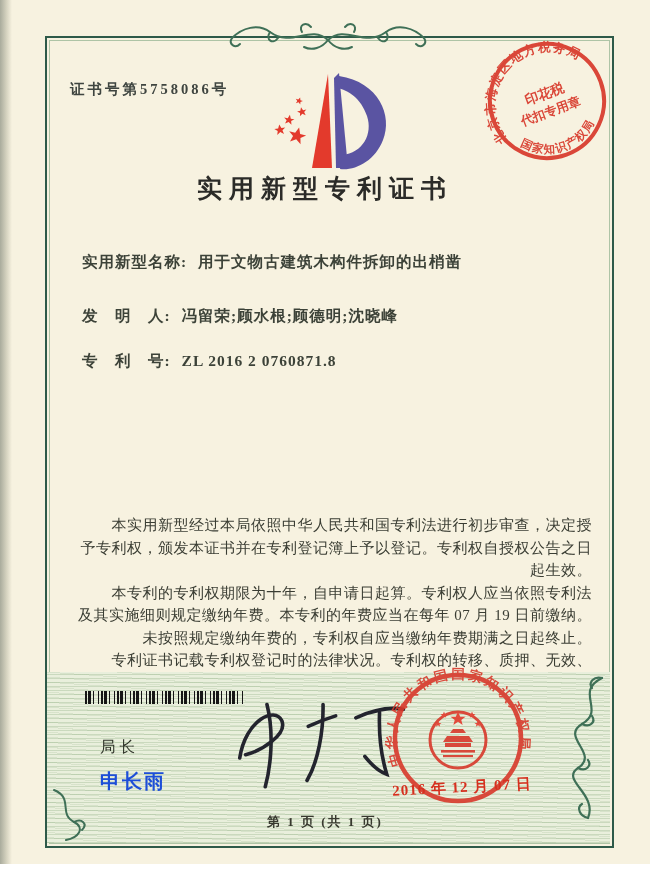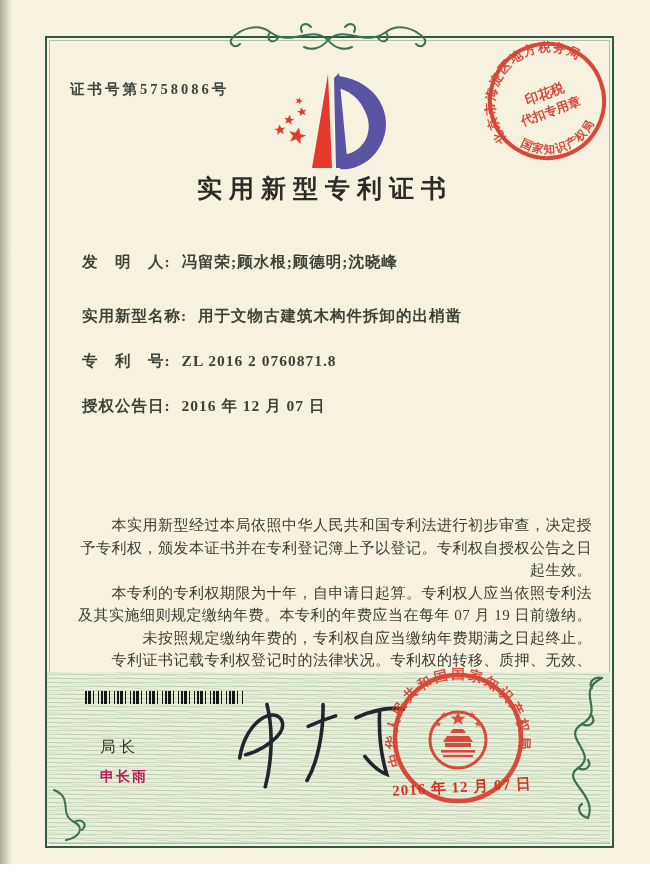--- a/index.html
+++ b/index.html
@@ -29,22 +29,22 @@
     background-color:#e9efdc;
     background-image:
       repeating-linear-gradient(0deg, rgba(122,160,110,.28) 0 1px, transparent 1px 4px),
       repeating-linear-gradient(4deg, rgba(122,160,110,.16) 0 1px, transparent 1px 5px);}
   .barcode{position:absolute;left:85px;top:691px;width:160px;height:13px;
     background:repeating-linear-gradient(90deg,#161616 0 2px,transparent 2px 3px,
       #161616 3px 6px,transparent 6px 8px,#161616 8px 9px,transparent 9px 13px,
       #161616 13px 14px,transparent 14px 16px);}
   .director-title{position:absolute;left:100px;top:737px;font-size:15.5px;font-weight:400;
     color:#2e3328;letter-spacing:4px;}
-  .director-name{position:absolute;left:100px;top:768px;font-size:14px;font-weight:700;
-    color:#be185d;letter-spacing:2px;}
+  .director-name{position:absolute;left:100px;top:768px;font-size:20px;font-weight:700;
+    color:#1d4ed8;letter-spacing:2px;}
   .signature{position:absolute;left:225px;top:692px;}
   .seal{position:absolute;left:383px;top:663px;}
   .seal-date{position:absolute;left:382px;top:778px;width:160px;text-align:center;
     font-size:15px;font-weight:700;color:#d6301f;letter-spacing:1px;
     transform:rotate(-3deg);}
   .tax-stamp{position:absolute;left:477px;top:31px;transform:rotate(-20deg);opacity:.92;}
   .logo{position:absolute;left:268px;top:68px;}
   .footer{position:absolute;left:0;top:813px;width:650px;text-align:center;
     font-size:13px;color:#38392f;letter-spacing:2px;font-weight:600;}
   .ornament-top{position:absolute;left:218px;top:18px;}
@@ -105,34 +105,30 @@
     <use href="#st" transform="translate(34,44) scale(0.95) rotate(-12)"></use>
     <use href="#st" transform="translate(21,52) scale(1.05) rotate(10)"></use>
     <use href="#st" transform="translate(12,62) scale(1.1) rotate(-8)"></use>
     <use href="#st" transform="translate(29,68) scale(1.75) rotate(14)"></use>
   </svg>
 
   <div class="title">实用新型专利证书</div>
 
   <div class="fields">
     <div class="field-row">
+      <span class="lbl">实用新型名称:</span>
+      <span class="val">用于文物古建筑木构件拆卸的出梢凿</span>
+    </div>
+    <div class="field-row">
       <span class="lbl">发　明　人:</span>
       <span class="val">冯留荣;顾水根;顾德明;沈晓峰</span>
     </div>
     <div class="field-row">
-      <span class="lbl">实用新型名称:</span>
-      <span class="val">用于文物古建筑木构件拆卸的出梢凿</span>
-    </div>
-    <div class="field-row">
       <span class="lbl">专　利　号:</span>
       <span class="val">ZL 2016 2 0760871.8</span>
-    </div>
-    <div class="field-row">
-      <span class="lbl">授权公告日:</span>
-      <span class="val">2016 年 12 月 07 日</span>
     </div>
   </div>
 
   <div class="paras">
     <p>本实用新型经过本局依照中华人民共和国专利法进行初步审查，决定授予专利权，颁发本证书并在专利登记簿上予以登记。专利权自授权公告之日起生效。</p>
     <p>本专利的专利权期限为十年，自申请日起算。专利权人应当依照专利法及其实施细则规定缴纳年费。本专利的年费应当在每年 07 月 19 日前缴纳。未按照规定缴纳年费的，专利权自应当缴纳年费期满之日起终止。</p>
     <p>专利证书记载专利权登记时的法律状况。专利权的转移、质押、无效、终止、恢复和专利权人的姓名或名称、国籍、地址变更等事项记载在专利登记簿上。</p>
   </div>
 
   <div class="guilloche"></div>
@@ -191,13 +187,14 @@
     </g>
   </svg>
 
   <svg class="ornament-bl" width="48" height="56" viewBox="0 0 48 56">
     <g fill="none" stroke="#3f7057" stroke-width="2" stroke-linecap="round">
       <path d="M6,4 C26,12 10,28 26,36 C38,42 30,52 18,54"></path>
       <path d="M26,36 C34,32 40,38 34,44"></path>
     </g>
   </svg>
 
+  <div class="footer">第 1 页 (共 1 页)</div>
 </div>
 
 </body></html>

